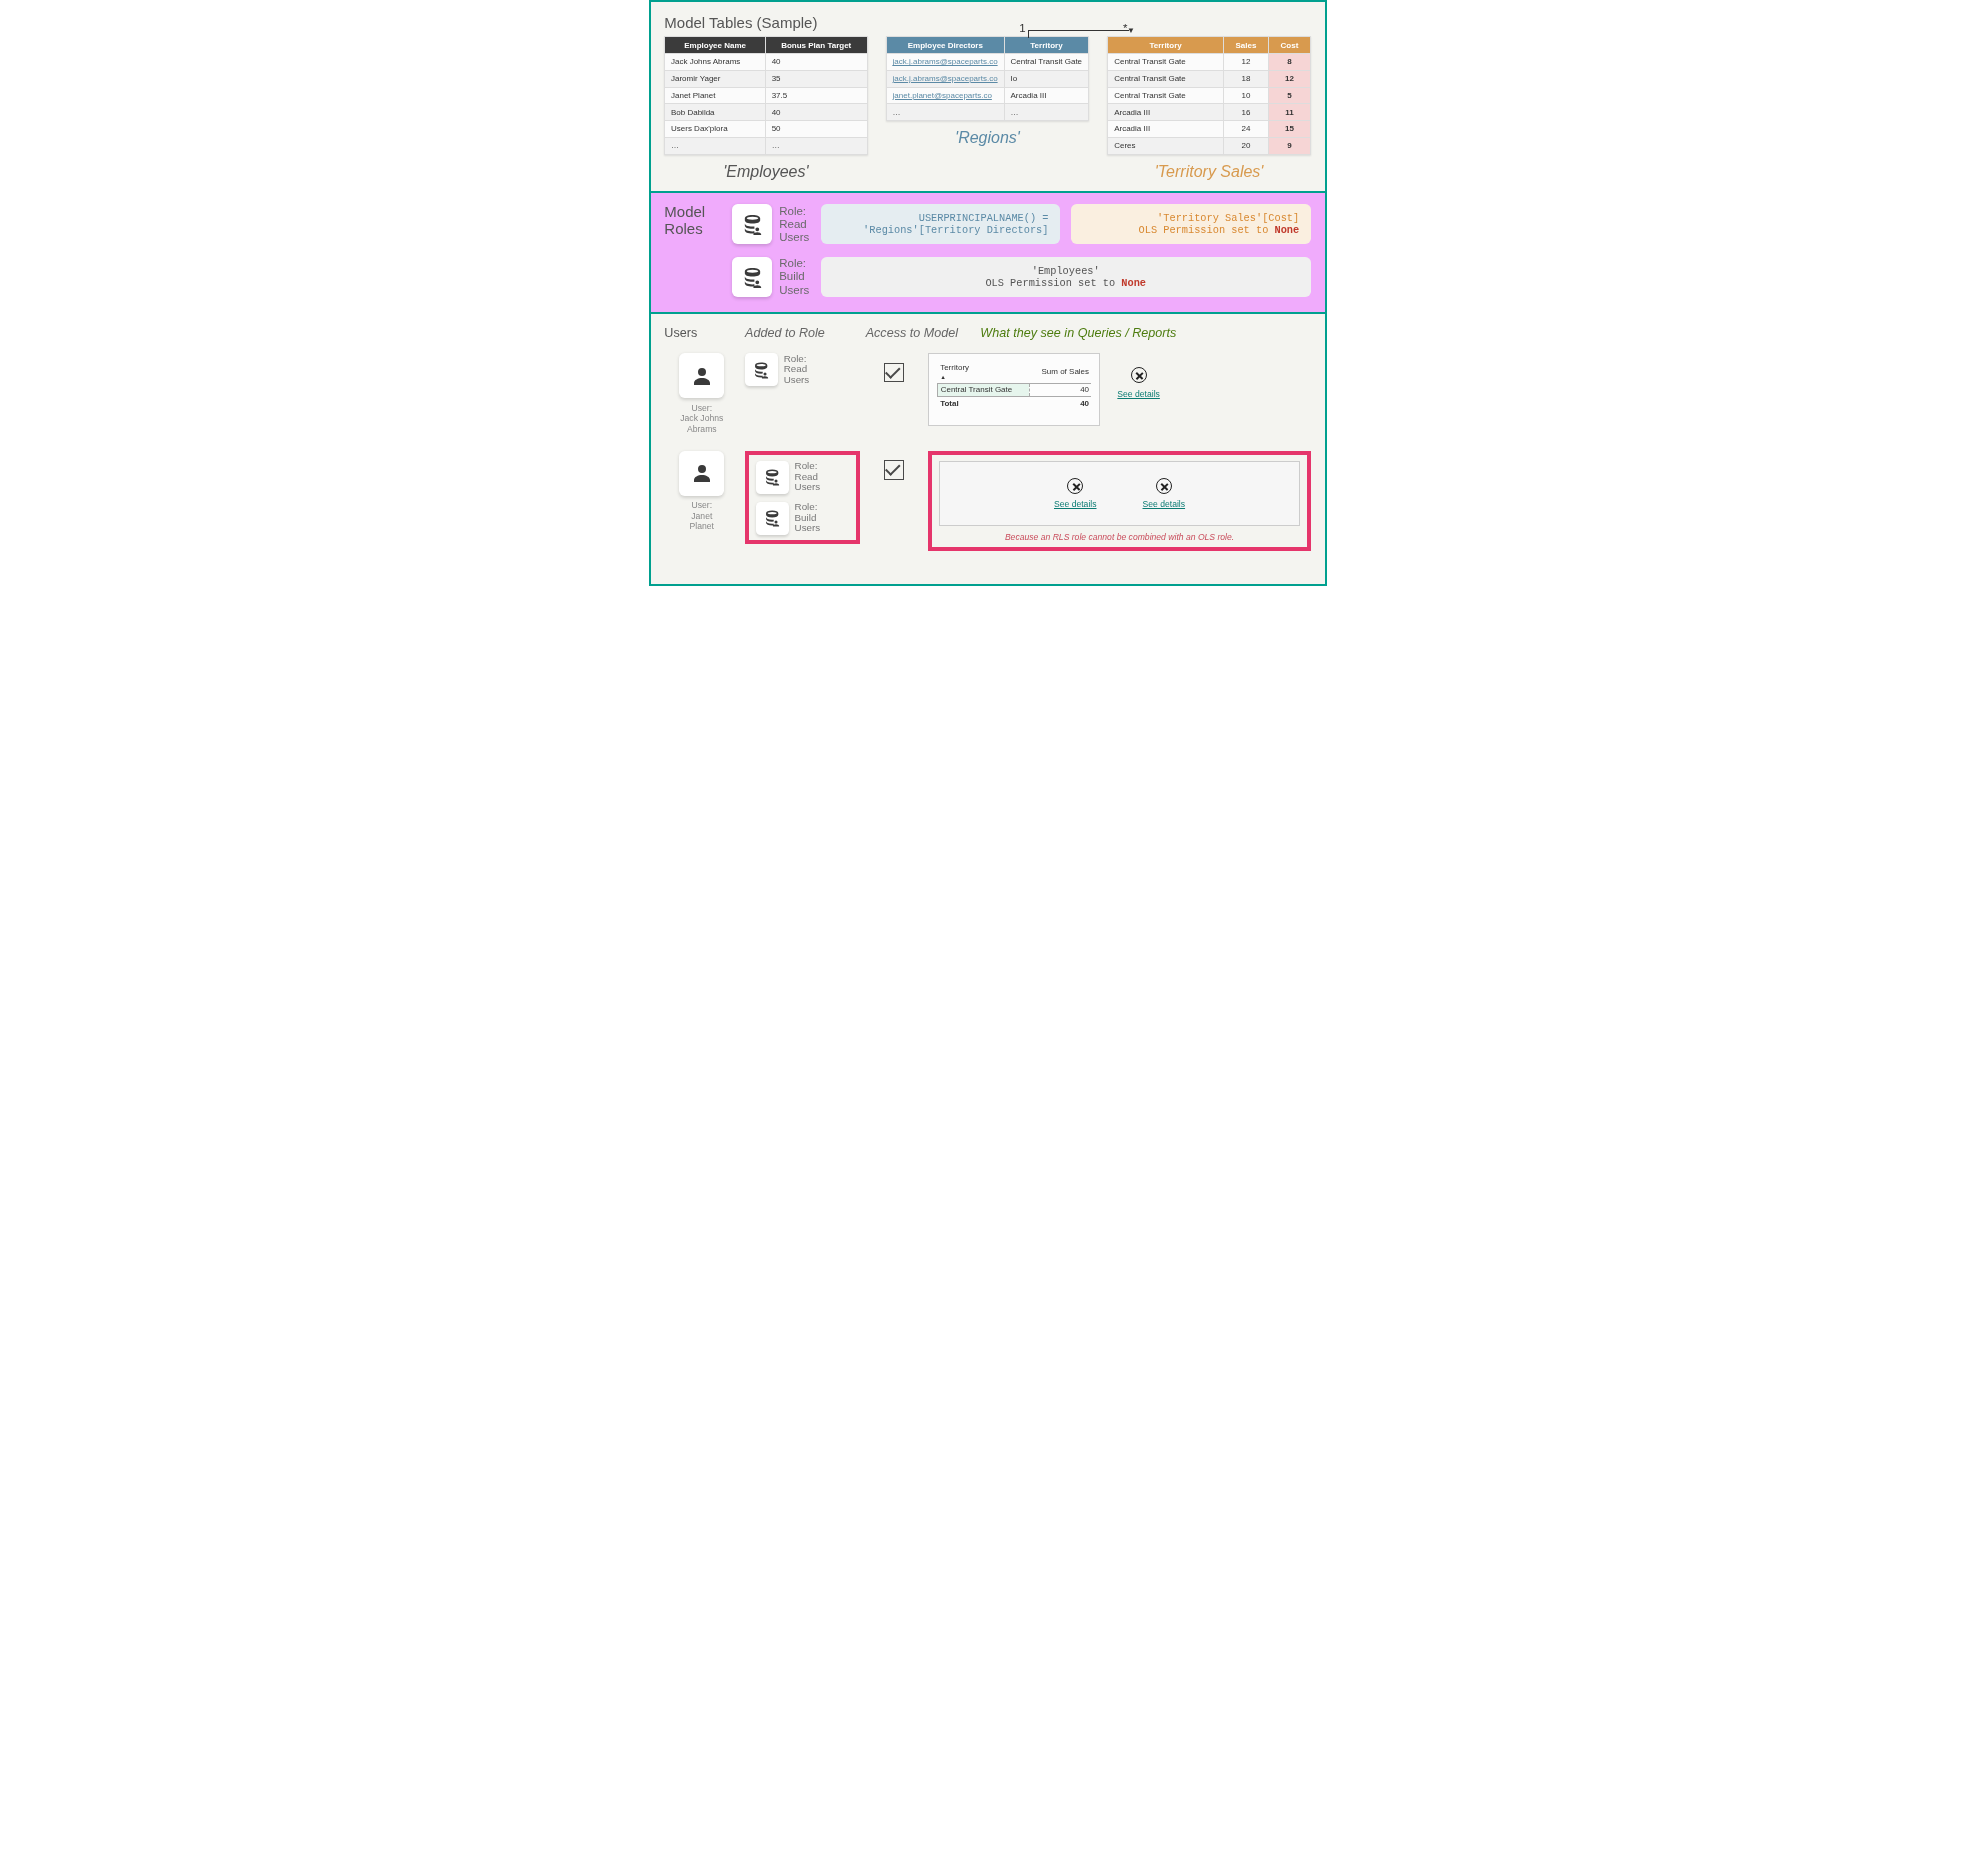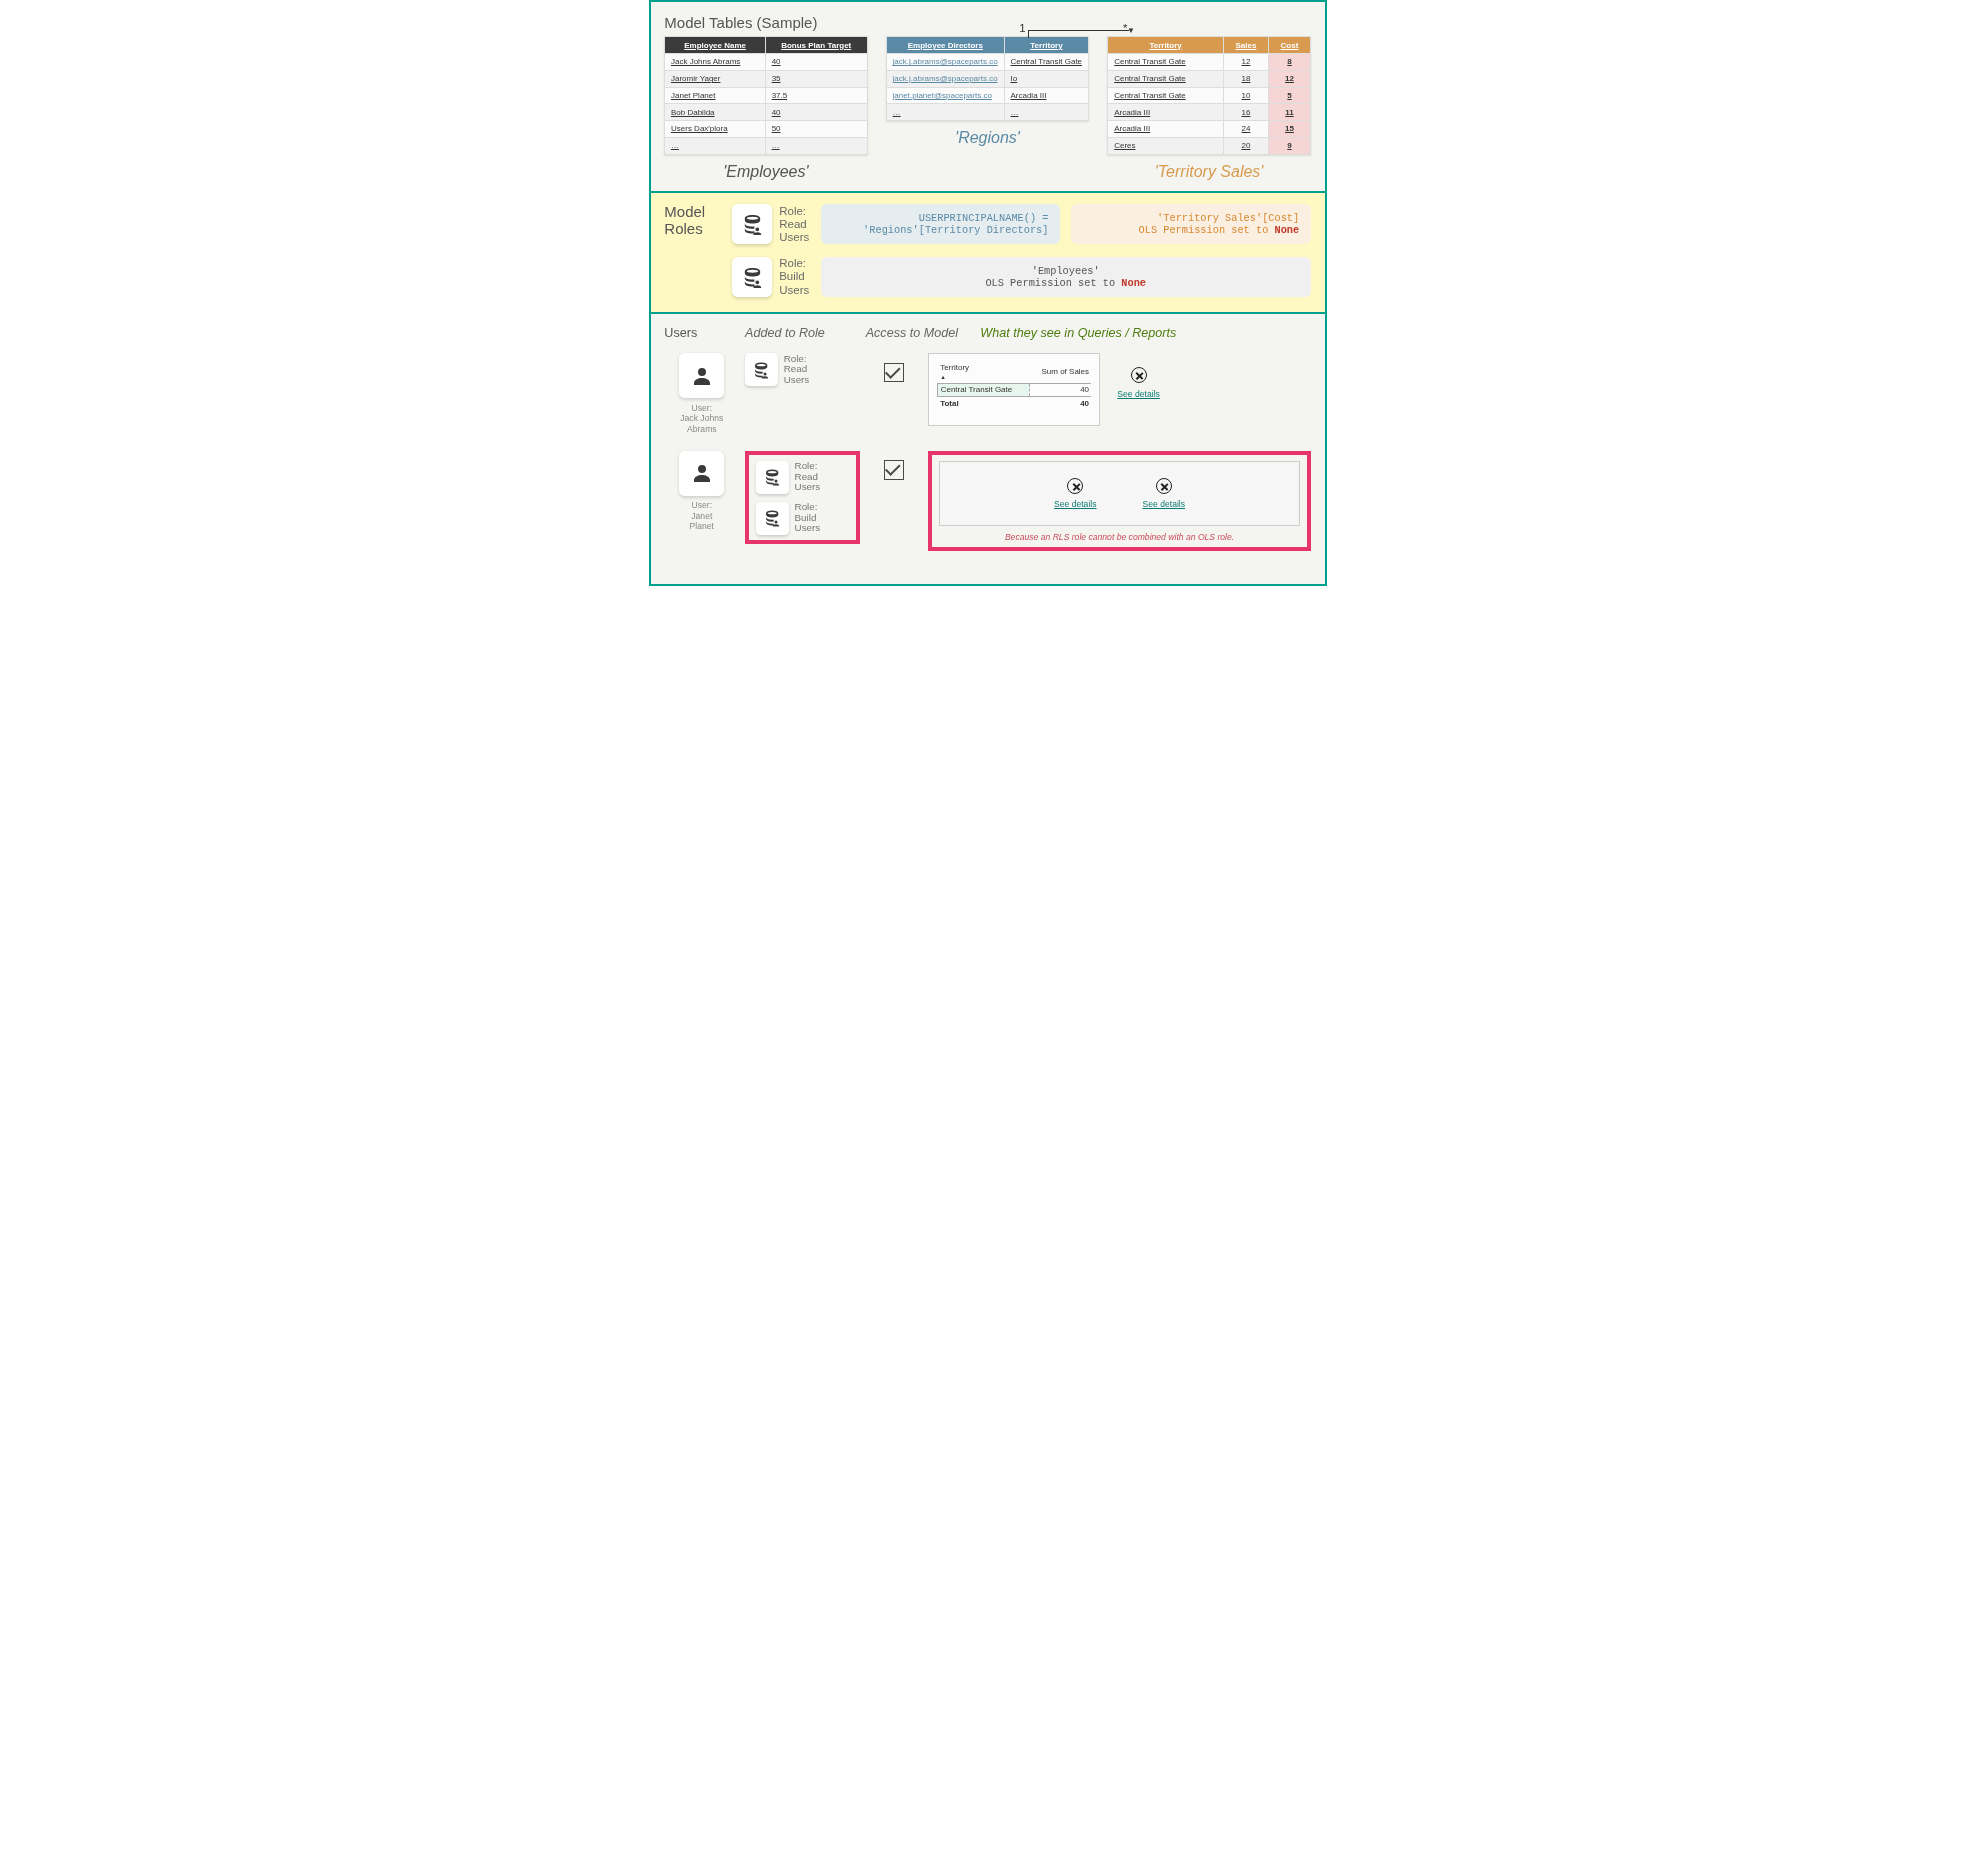--- a/index.html
+++ b/index.html
@@ -6,21 +6,21 @@
 body { font-family: 'Segoe UI', Tahoma, sans-serif; background: #fff; color: #333; }
 
 .container { border: 2.3px solid #00a08f; width: 678px; margin: 0 auto; }
 
 
 .section-tables { background: #f4f4f0; padding: 11.5px 13.8px 10.3px; border-bottom: 2.3px solid #00a08f; position: relative; }
 .section-title { font-size: 15px; color: #555; font-weight: 400; margin-bottom: 5.7px; }
 .tables-row { display: flex; gap: 18.4px; align-items: flex-start; position: relative;}
 .table-block { flex: 1; }
 .tbl { border-collapse: collapse; width: 100%; font-size: 8px; box-shadow: 0 0.6px 1.7px rgba(0,0,0,0.1); }
-.tbl th, .tbl td { border: 0.6px solid #ddd; padding: 3.4px 5.7px; text-decoration: underline; }
+.tbl th, .tbl td { border: 0.6px solid #ddd; padding: 3.4px 5.7px; }
 .tbl-employees th { background: #3b3b3b; color: #fff; text-align: center; font-weight: 600; }
 .tbl-regions th { background: #5b8aa6; color: #fff; text-align: center; font-weight: 600; }
 .tbl-territory-sales th { background: #d89a4e; color: #fff; text-align: center; font-weight: 600; }
 .tbl-employees tr:nth-child(even) td, .tbl-regions tr:nth-child(even) td, .tbl-territory-sales tr:nth-child(even) td { background: #fbfbfb; }
 .tbl-employees tr:nth-child(odd) td, .tbl-regions tr:nth-child(odd) td, .tbl-territory-sales tr:nth-child(odd) td { background: #f1f1f1; }
 .link-cell { color: #5b8aa6; text-decoration: underline; }
 .cost-highlight { background: #f6d5d5 !important; font-weight: 600; text-align: center; }
 .num-center { text-align: center; }
 .caption { text-align: center; font-style: italic; font-size: 16px; margin-top: 8px; color: #666; }
 .caption-emp { color: #555; }
@@ -28,21 +28,21 @@
 .caption-ter { color: #d89a4e; }
 
 .relationship { position: absolute; top: -13.8px; left: 355px; width: 115px; height: 16px; }
 .rel-1 { position: absolute; left: 0; top: 0; font-size: 11.5px; color: #333; }
 .rel-star { position: absolute; right: 6.9px; top: 0; font-size: 11.5px; color: #333; }
 .rel-line-h { position: absolute; left: 9.2px; top: 8px; width: 101px; border-top: 0.6px solid #333; }
 .rel-line-v1 { position: absolute; left: 9.2px; top: 8px; height: 8px; border-left: 0.6px solid #333; }
 .rel-arrow { position: absolute; right: -0.6px; top: 3.4px; font-size: 8px; color: #333; }
 
 
-.section-roles { background: #fef9c3; padding: 11.5px 13.8px 15px; border-bottom: 2.3px solid #00a08f; }
+.section-roles { background: #f0abfc; padding: 11.5px 13.8px 15px; border-bottom: 2.3px solid #00a08f; }
 .roles-content { display: flex; gap: 16px; }
 .roles-label { font-size: 15px; color: #555; font-weight: 400; line-height: 1.1; width: 52px; }
 .roles-right { flex: 1; display: flex; flex-direction: column; gap: 12.6px; }
 .role-row { display: flex; gap: 11.5px; align-items: center; }
 .role-icon-block { display: flex; align-items: center; gap: 6.9px; }
 .icon-card { background: #fff; border-radius: 5.7px; box-shadow: 0 1.1px 3.4px rgba(0,0,0,0.15); width: 40px; height: 40px; display: flex; align-items: center; justify-content: center; }
 .role-text { font-size: 11.5px; color: #6a6a6a; line-height: 1.15; }
 .code-box { font-family: 'Courier New', monospace; background: #e5edf1; border-radius: 5.7px; padding: 8px 11.5px; font-size: 10.3px; color: #5b8aa6; text-align: right; flex: 1; }
 .code-box-orange { background: #faefe0; color: #d88830; }
 .code-box-orange .none { color: #c0392b; font-weight: bold; }

